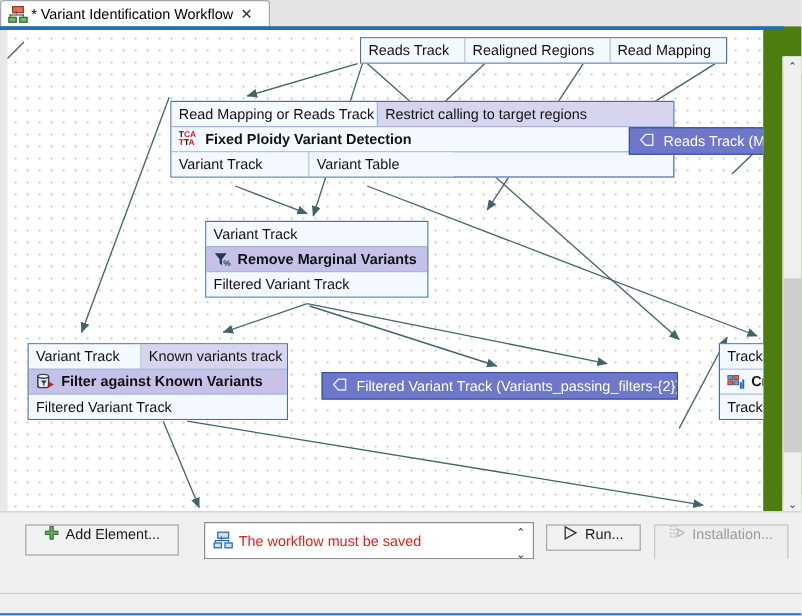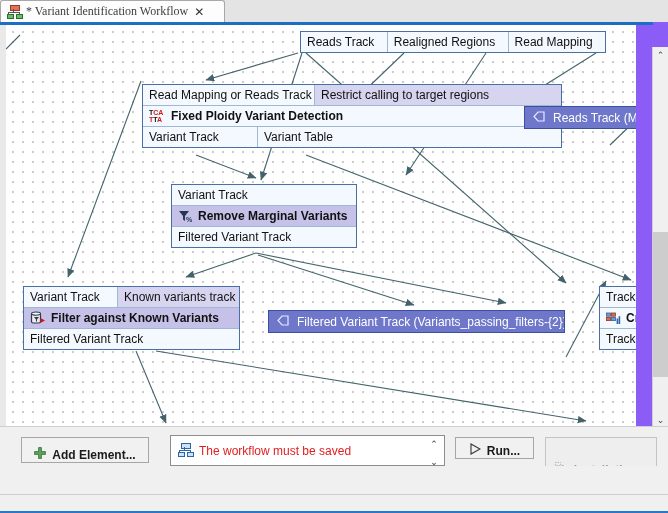--- a/index.html
+++ b/index.html
@@ -8,33 +8,33 @@
     font-family:"Liberation Sans", sans-serif;
     font-size:12px;color:#000;background:#f0f0f0;
   }
   #app{position:relative;width:668px;height:513px;}
 
   
   .tabbar{position:absolute;left:0;top:0;width:668px;height:22px;background:#e4e4e4;}
   .tab{position:absolute;left:0;top:0;height:22px;background:#fdfdfd;
        border:1px solid #a8a8a8;border-bottom:none;border-top-left-radius:3px;border-top-right-radius:3px;
        display:flex;align-items:center;padding:0 6px 0 6px;box-sizing:border-box;}
-  .tab-title{font-size:12px;color:#404040;margin:0 6px 0 5px;white-space:nowrap;font-family:Liberation Serif, serif;}
+  .tab-title{font-size:12px;color:#000000;margin:0 6px 0 5px;white-space:nowrap;}
   .tab-close{font-size:12px;color:#333;cursor:pointer;line-height:1;}
   .tab-ico{width:14px;height:13px;position:relative;flex:0 0 auto;}
 
   
   .wfg{position:relative;width:14px;height:12px;}
   .wfg i{position:absolute;display:block;}
   .wfg .bx{border:1px solid #9a3b2a;background:#e2705a;}
   .wfg .gb{border:1px solid #2e6b2e;background:#67c067;}
   .wfg .ln{background:#555;}
 
   
-  .canvas-wrap{position:absolute;left:0;top:22px;width:668px;height:404px;background:#8b5cf6;}
+  .canvas-wrap{position:absolute;left:0;top:22px;width:668px;height:404px;background:#4d7c0f;}
   .blue-top{position:absolute;left:0;top:0;width:653px;height:3px;background:#1b6fc4;}
   .canvas{position:absolute;left:6px;top:3px;width:630px;height:401px;overflow:hidden;
      background-color:#ffffff;
      background-image:radial-gradient(#c9c9c9 0.7px, transparent 0.8px);
      background-size:10px 10px;background-position:2px 2px;}
   .leftgut{position:absolute;left:0;top:3px;width:6px;height:401px;background:#e9e9e9;border-right:1px solid #bdbdbd;}
 
   svg.links{position:absolute;left:0;top:0;width:630px;height:401px;pointer-events:none;}
 
   
@@ -68,21 +68,21 @@
   .vthumb{position:absolute;left:0;width:15px;background:#cdcdcd;}
   .hsb{position:absolute;left:0;top:410px;width:653px;height:16px;background:#f0f0f0;}
   .hbtn{position:absolute;top:0;width:16px;height:16px;display:flex;align-items:center;justify-content:center;font-size:10px;color:#444;}
   .hthumb{position:absolute;top:1px;height:14px;background:#cdcdcd;}
   .corner{position:absolute;right:0;top:405px;width:15px;height:21px;background:#f0f0f0;
      display:flex;align-items:center;justify-content:center;font-size:10px;color:#444;}
 
   
   .bottom{position:absolute;left:0;top:426px;width:668px;height:87px;background:#f0f0f0;border-top:1px solid #cfcfcf;}
   .btn{position:absolute;box-sizing:border-box;border:1px solid #a6a6a6;background:#f1f1f1;
-       display:flex;align-items:flex-end;justify-content:center;gap:6px;font-size:12px;color:#1a1a1a;font-weight:bold;}
+       display:flex;align-items:flex-start;justify-content:center;gap:6px;font-size:12px;color:#1a1a1a;}
   .btn.disabled{color:#9a9a9a;background:#eeeeee;border-color:#c4c4c4;}
   .statusbox{position:absolute;box-sizing:border-box;border:1px solid #8d8d8d;background:#ffffff;
        display:flex;align-items:center;gap:7px;padding:0 7px;}
   .status-text{color:#e12020;font-size:12px;white-space:nowrap;}
   .spin{position:absolute;right:3px;top:3px;width:14px;height:28px;display:flex;flex-direction:column;
         align-items:center;justify-content:space-between;color:#333;font-size:9px;}
 
   .toolstrip{position:absolute;left:0;top:466px;width:668px;height:28px;background:#f0f0f0;}
   .footer{position:absolute;left:0;top:494px;width:668px;height:19px;background:#f0f0f0;border-top:1px solid #cfcfcf;}
   .blue-bottom{position:absolute;left:0;bottom:0;width:668px;height:2px;background:#2a79c8;}

